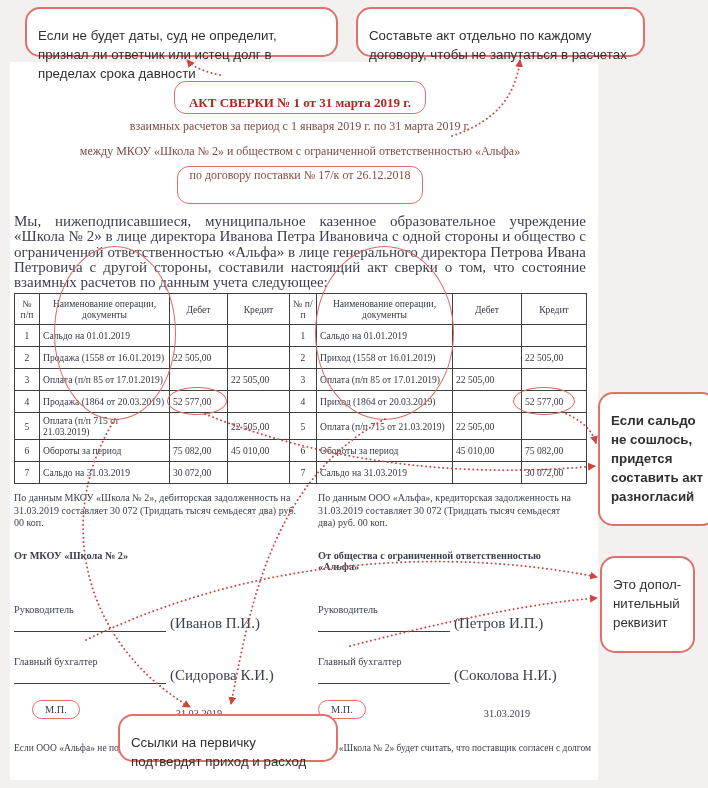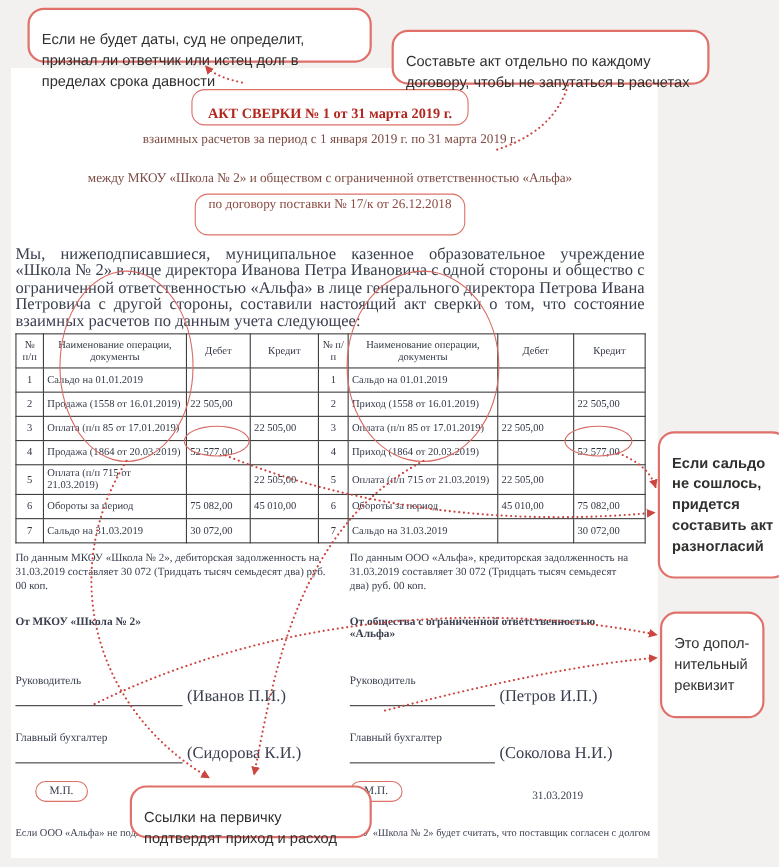--- a/index.html
+++ b/index.html
@@ -14,21 +14,21 @@
     background:#ffffff;color:#3a3f4e;
   }
   .doc-inner{margin:0 12px 0 4px;}
   .doc-head{text-align:center;padding-top:5px;}
   .title-box{
     display:inline-block;border:1.5px solid #dd7068;border-radius:12px;
     padding:13px 14px 2px;margin-top:14px;
     font-weight:bold;font-size:13px;color:#b2271f;
   }
   .subtitle{margin-top:5px;font-size:12px;color:#7d4b44;}
-  .parties{margin-top:20px;font-size:12px;color:#7d4b44;}
+  .parties{margin-top:10px;font-size:12px;color:#7d4b44;}
   .contract-box{
     display:inline-block;border:1.5px solid #dd7068;border-radius:12px;
     padding:1px 12px 20px;margin-top:7px;
     font-size:12px;color:#8a4a42;
   }
   .intro{margin:10px 0 0;font-size:15px;line-height:1.02;text-align:justify;color:#3a3f4e;}
   
   table.act{
     border-collapse:collapse;table-layout:fixed;width:572px;margin-top:3px;
     font-size:9.6px;color:#343946;
@@ -64,21 +64,21 @@
   .date-l{margin-left:96px;}
   .date-r{margin-left:118px;}
   .footer-note{margin-top:24px;font-size:9.5px;white-space:nowrap;color:#3a3f4e;}
   
   .callout{
     position:absolute;background:#fff;border:2px solid #e0706a;border-radius:15px;
     font-family:"Liberation Sans", sans-serif;font-size:13.3px;line-height:1.42;
     color:#30302f;padding:18px 11px;box-sizing:border-box;z-index:6;
   }
   .c1{left:25px;top:7px;width:313px;height:50px;}
-  .c2{left:356px;top:7px;width:289px;height:50px;margin-top:20px;}
+  .c2{left:356px;top:7px;width:289px;height:50px;}
   .c3{left:598px;top:392px;width:119px;font-weight:bold;}
   .c4{left:600px;top:556px;width:95px;}
   .c5{left:118px;top:714px;width:220px;height:48px;}
   
   .red-ellipse{position:absolute;border:1.4px solid #d96a63;border-radius:50%;z-index:5;pointer-events:none;}
   .el-name-l{left:54px;top:246px;width:120px;height:172px;}
   .el-name-r{left:315px;top:246px;width:137px;height:172px;}
   .el-sum-l{left:167px;top:387px;width:58px;height:26px;}
   .el-sum-r{left:513px;top:387px;width:60px;height:26px;}
   .arrows{position:absolute;left:0;top:0;z-index:5;pointer-events:none;}

